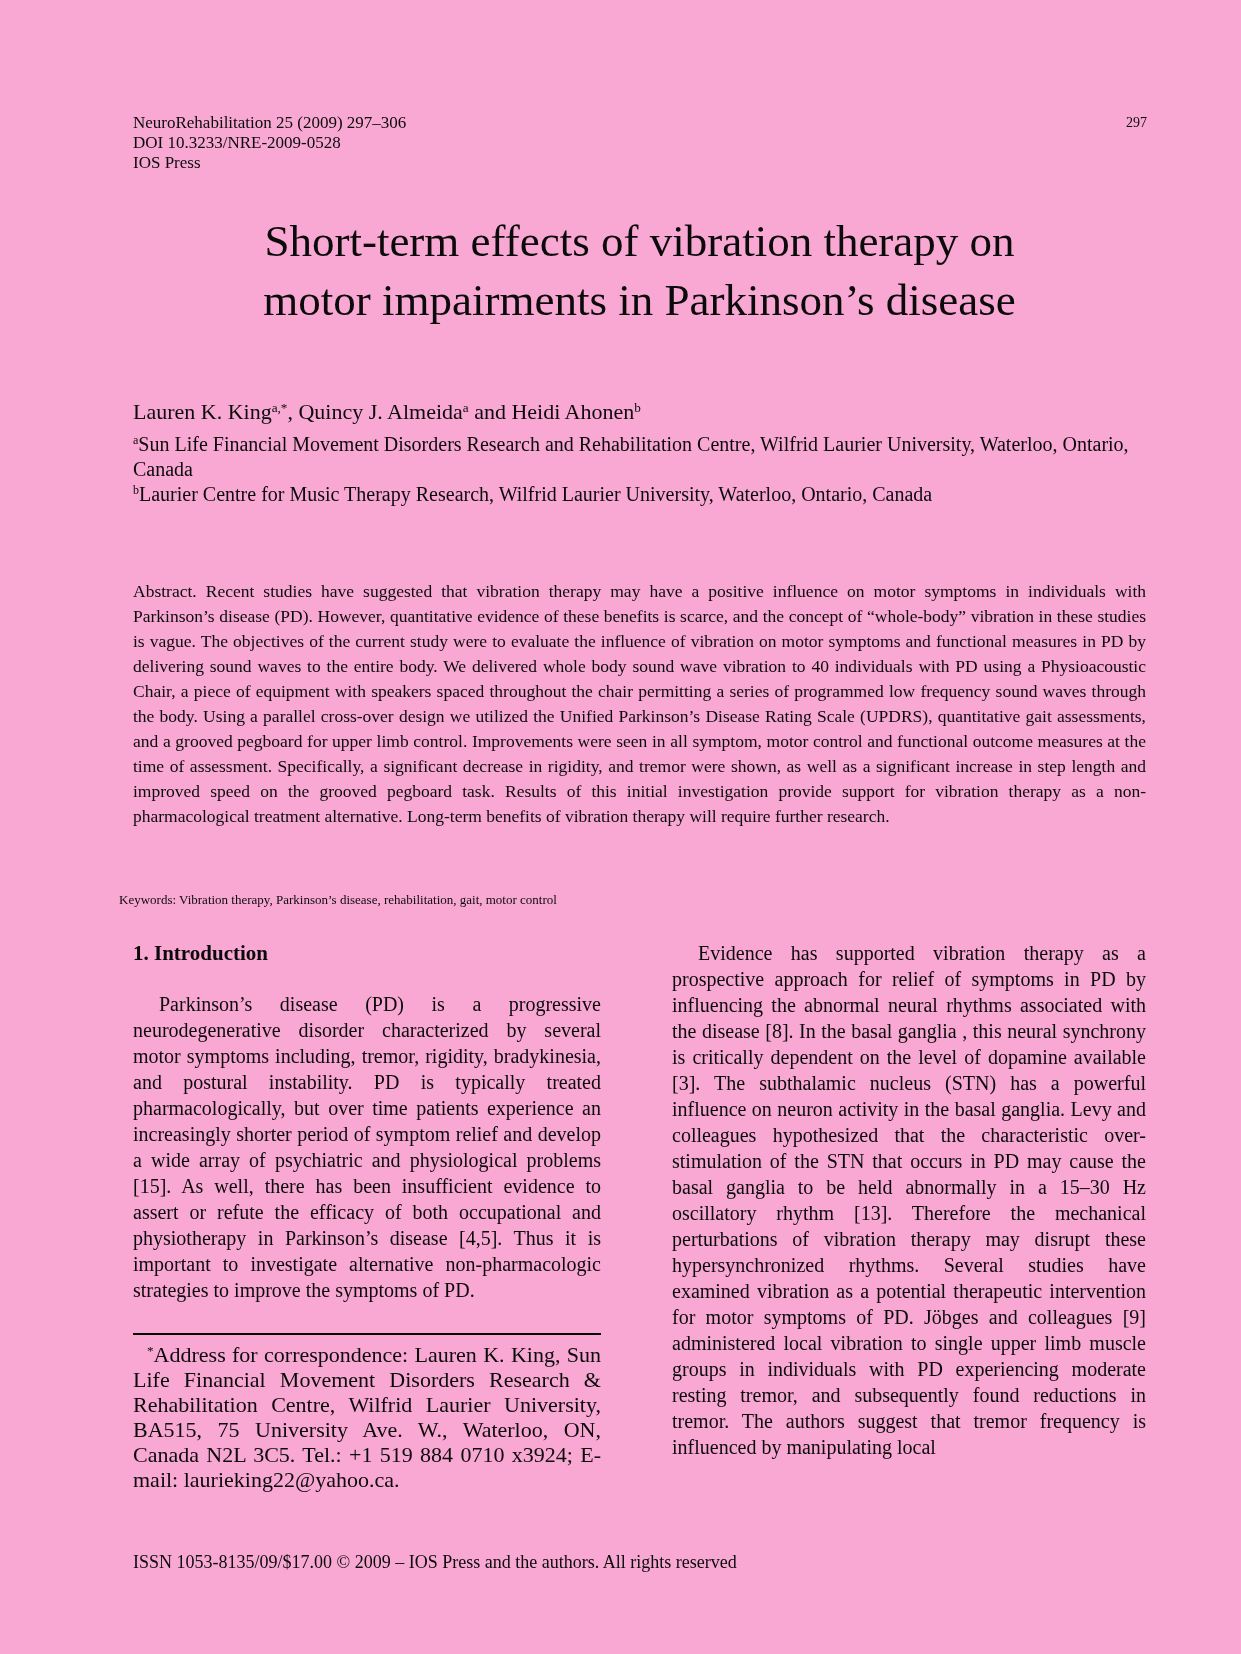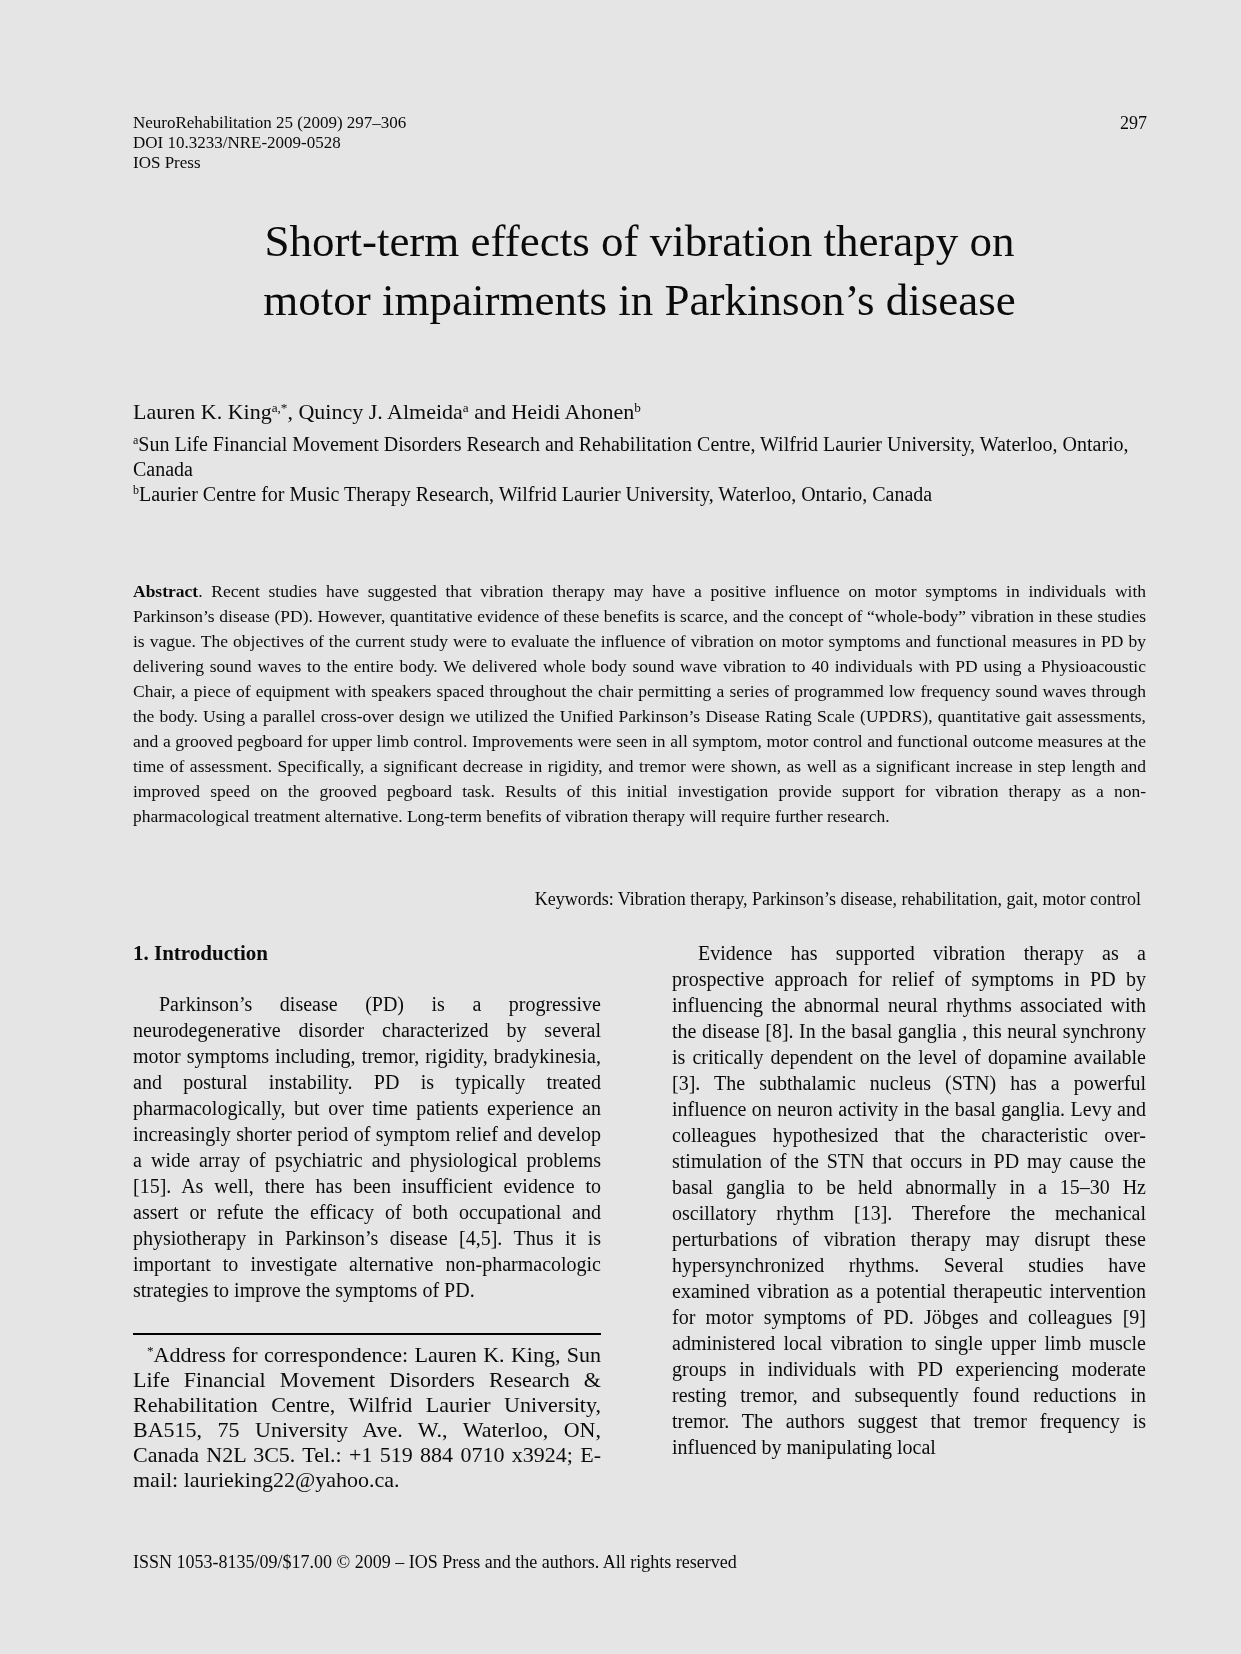--- a/index.html
+++ b/index.html
@@ -2,29 +2,29 @@
 <html><head>
 <meta charset="utf-8">
 <style>
   * { margin:0; padding:0; box-sizing:border-box; }
   html, body { background:#ffffff; }
   body {
     width:1241px; height:1654px; overflow:hidden;
     font-family:"Liberation Serif", serif;
     color:#0b0b0b;
   }
-  .page { position:relative; width:1241px; height:1654px; background:#e5e5e5; }
+  .page { position:relative; width:1241px; height:1654px; background:#f9a8d4; }
 
   .running-head {
     position:absolute; top:113px; left:133px; width:1014px;
     display:flex; justify-content:space-between; align-items:flex-start;
     font-size:17px; line-height:20px;
   }
   .running-head .head-left div { white-space:nowrap; }
-  .head-page-number { font-size:18px;text-align:center; }
+  .head-page-number { font-size:14px;text-align:center; }
 
   .title {
     position:absolute; top:212px; left:132px; width:1015px;
     font-size:45px; line-height:59px; font-weight:400;
   }
   .title .tline { display:block;text-align:center; }
 
   sup { font-size:60%; vertical-align:baseline; position:relative; top:-0.55em; line-height:0; }
 
   .authors {
@@ -34,25 +34,25 @@
 
   .affiliations {
     position:absolute; top:432px; left:133px; width:1015px;
     font-size:20px; line-height:25px; 
   }
 
   .abstract {
     position:absolute; top:579px; left:133px; width:1013px;
     font-size:17.5px; line-height:25px; text-align:justify;
   }
-  .abstract b { font-weight:700; }
+  .abstract b { font-weight:400; }
 
   .keywords {
-    position:absolute; top:887px; left:128px; width:1013px;
-    font-size:18px; line-height:25px;text-align:right;
+    position:absolute; top:887px; left:119px; width:1013px;
+    font-size:13px; line-height:25px;
   }
 
   .columns { position:absolute; top:940px; left:133px; width:1013px; height:553px; }
   .col-left  { position:absolute; left:0; top:0; width:468px; height:100%; }
   .col-right { position:absolute; right:0; top:0; width:474px; height:100%; }
 
   .section-heading { font-size:21px; font-weight:700; line-height:26px; margin-bottom:25px; }
 
   .body-par {
     font-size:20px; line-height:26px; text-align:justify; text-indent:26px;

